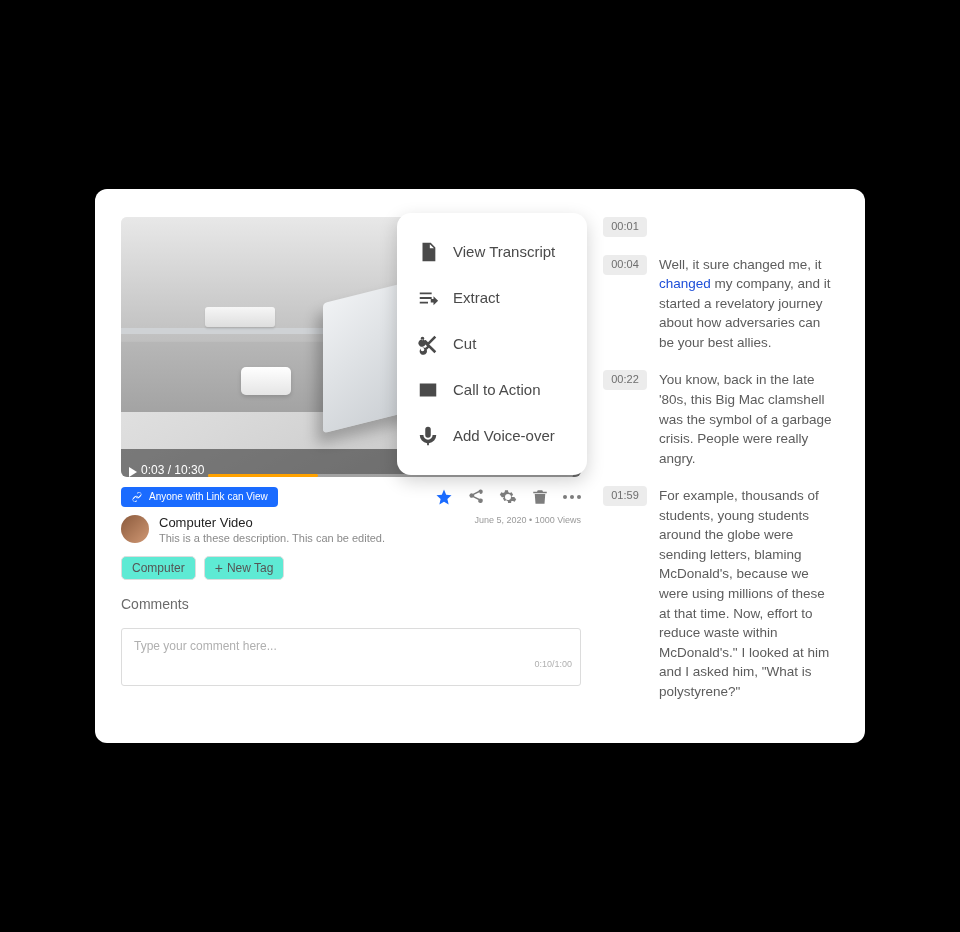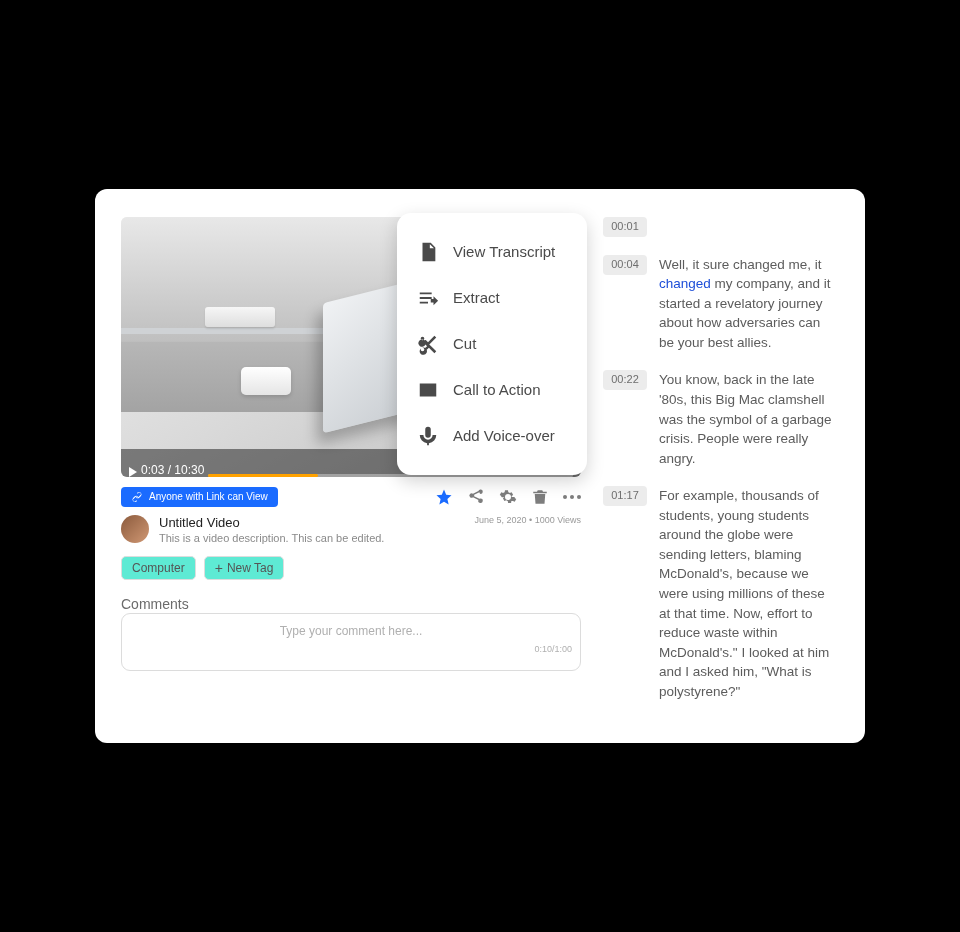--- a/index.html
+++ b/index.html
@@ -106,22 +106,22 @@
   .vid-desc{font-size:11px;color:#8a8a8a;margin-top:2px;}
   .date-views{font-size:9px;color:#9a9a9a;}
 
   .tags-row{display:flex;gap:8px;margin-top:12px;}
   .tag{font-size:12px;color:#555;border:1px solid #ddd;border-radius:5px;padding:4px 10px;background:#5eead4;}
   .tag.new{display:flex;align-items:center;gap:4px;}
   .plus{font-size:14px;line-height:1;color:#555;}
 
   .comments-label{font-size:14px;color:#6b6b6b;margin-top:16px;}
   .comment-box{
-    margin-top:1px;border:1px solid #dcdcdc;border-radius:9px;
-    padding:10px 12px 6px 12px;min-height:58px;position:relative;text-align:center;
+    margin-top:16px;border:1px solid #dcdcdc;border-radius:3px;
+    padding:10px 12px 6px 12px;min-height:58px;position:relative;
   }
   .comment-placeholder{font-size:12px;color:#b0b0b0;}
   .char-count{position:absolute;right:8px;bottom:16px;font-size:9px;color:#b0b0b0;}
 
   
   .trans-row{display:flex;gap:12px;margin-bottom:18px;font-size:13.5px;color:#5c5c5c;line-height:1.45;}
   .timestamp{
     flex:0 0 44px;height:20px;background:#ececec;color:#6e6e6e;font-size:11px;
     display:flex;align-items:center;justify-content:center;border-radius:4px;
   }
@@ -228,28 +228,28 @@
             <span></span>
             <span></span>
           </span>
       </div>
     </div>
 
     <div class="title-row">
       <div class="avatar"></div>
       <div class="title-meta">
         <div style="display:flex;justify-content:space-between;align-items:flex-start;">
-          <div class="vid-title">Untitled Video</div>
+          <div class="vid-title">Computer Video</div>
           <div class="date-views">
             <span>June 5, 2020</span>
             <span> • </span>
             <span>1000 Views</span>
           </div>
         </div>
-        <div class="vid-desc">This is a video description. This can be edited.</div>
+        <div class="vid-desc">This is a these description. This can be edited.</div>
       </div>
     </div>
 
     <div class="tags-row">
       <div class="tag">Computer</div>
       <div class="tag new">
         <span class="plus">+</span>
         <span>New Tag</span>
       </div>
     </div>
@@ -274,19 +274,19 @@
         <span>Well, it sure changed me, it </span><span class="highlight">changed</span><span> my company, and it started a revelatory journey about how adversaries can be your best allies.</span>
       </div>
     </div>
 
     <div class="trans-row">
       <div class="timestamp">00:22</div>
       <div class="trans-text">You know, back in the late '80s, this Big Mac clamshell was the symbol of a garbage crisis. People were really angry.</div>
     </div>
 
     <div class="trans-row">
-      <div class="timestamp">01:17</div>
+      <div class="timestamp">01:59</div>
       <div class="trans-text">For example, thousands of students, young students around the globe were sending letters, blaming McDonald's, because we were using millions of these at that time. Now, effort to reduce waste within McDonald's." I looked at him and I asked him, "What is polystyrene?"</div>
     </div>
 
   </div>
 
 </div>
 
 </body></html>

